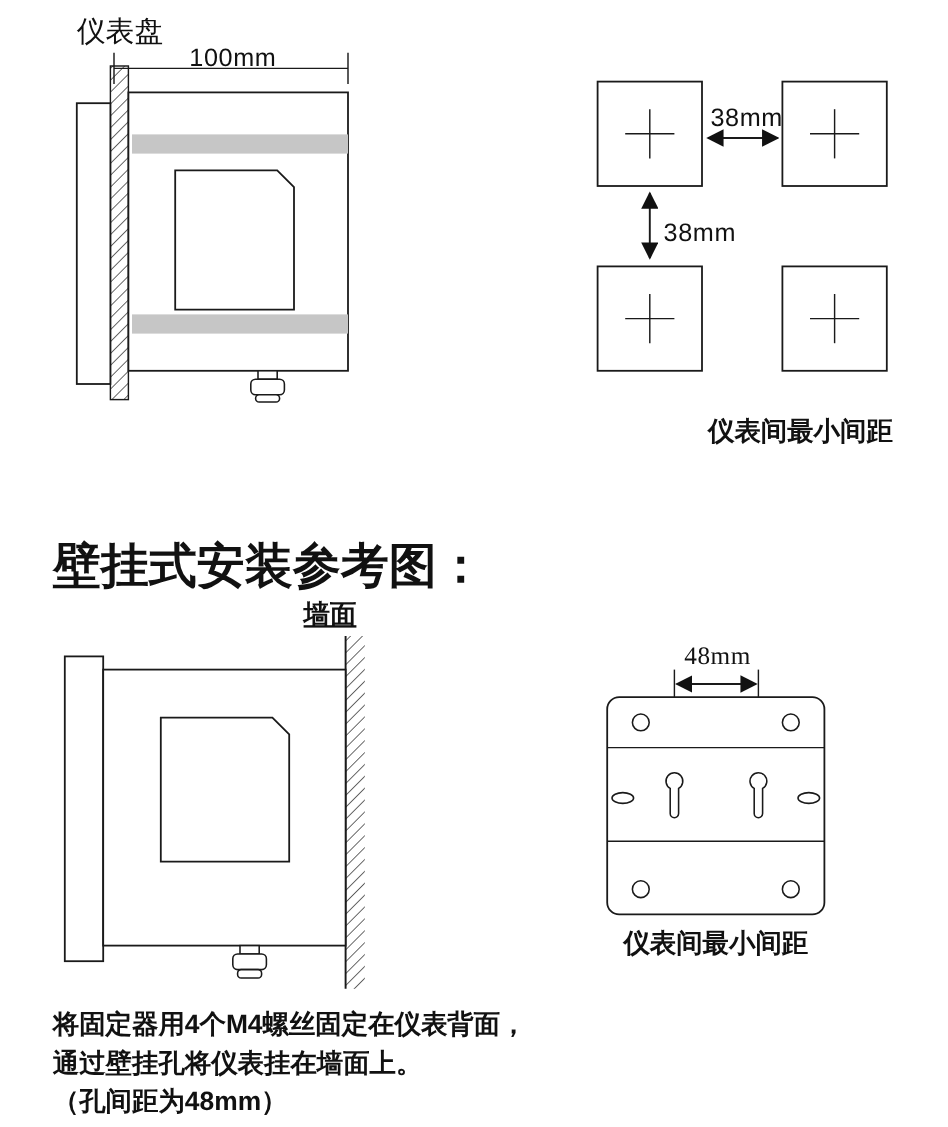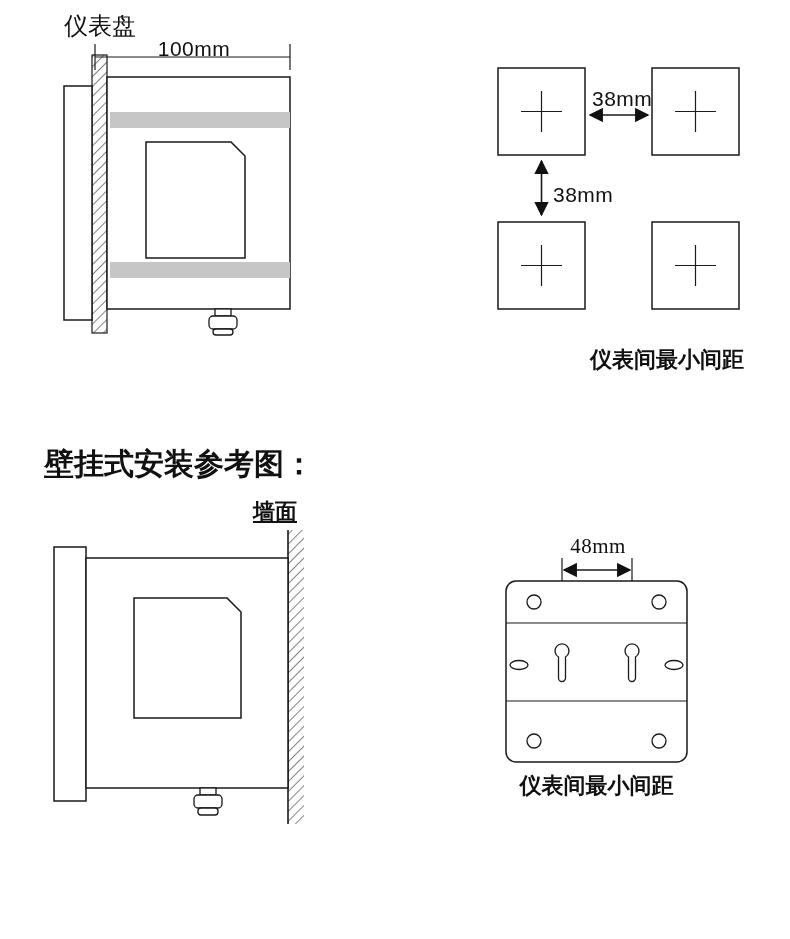--- a/index.html
+++ b/index.html
@@ -35,21 +35,21 @@
     font-size: 22px;
     font-weight: 700;
     line-height: 32px;
   }
   .cap-block div { white-space: nowrap; }
   .title-sm {
     font-size: 24px;
     font-weight: 500;
   }
   .heading {
-    font-size: 30px;
+    font-size: 40px;
     font-weight: 700;
   }
   .center { text-align: center; }
 </style>
 </head>
 <body>
 
 <div id="page">
 
   <svg id="art" width="790" height="939" viewBox="0 0 790 939">
@@ -167,14 +167,19 @@
   <div class="label cap center" style="left:494px; top:344px; width:250px;text-align:right;">仪表间最小间距</div>
 
   <div class="label heading" style="left:44px; top:444px;">壁挂式安装参考图：</div>
 
   <div class="label cap" style="left:253px; top:496px;text-decoration:underline;">墙面</div>
 
   <div class="label dim center" style="left:558px; top:534px; width:80px;font-family:Liberation Serif, serif;">48mm</div>
 
   <div class="label cap center" style="left:506px; top:770px; width:181px;">仪表间最小间距</div>
 
+  <div class="label cap cap-block" style="left:44px; top:838px;">
+    <div>将固定器用4个M4螺丝固定在仪表背面，</div>
+    <div>通过壁挂孔将仪表挂在墙面上。</div>
+    <div>（孔间距为48mm）</div>
+  </div>
 
 </div>
 
 </body></html>

